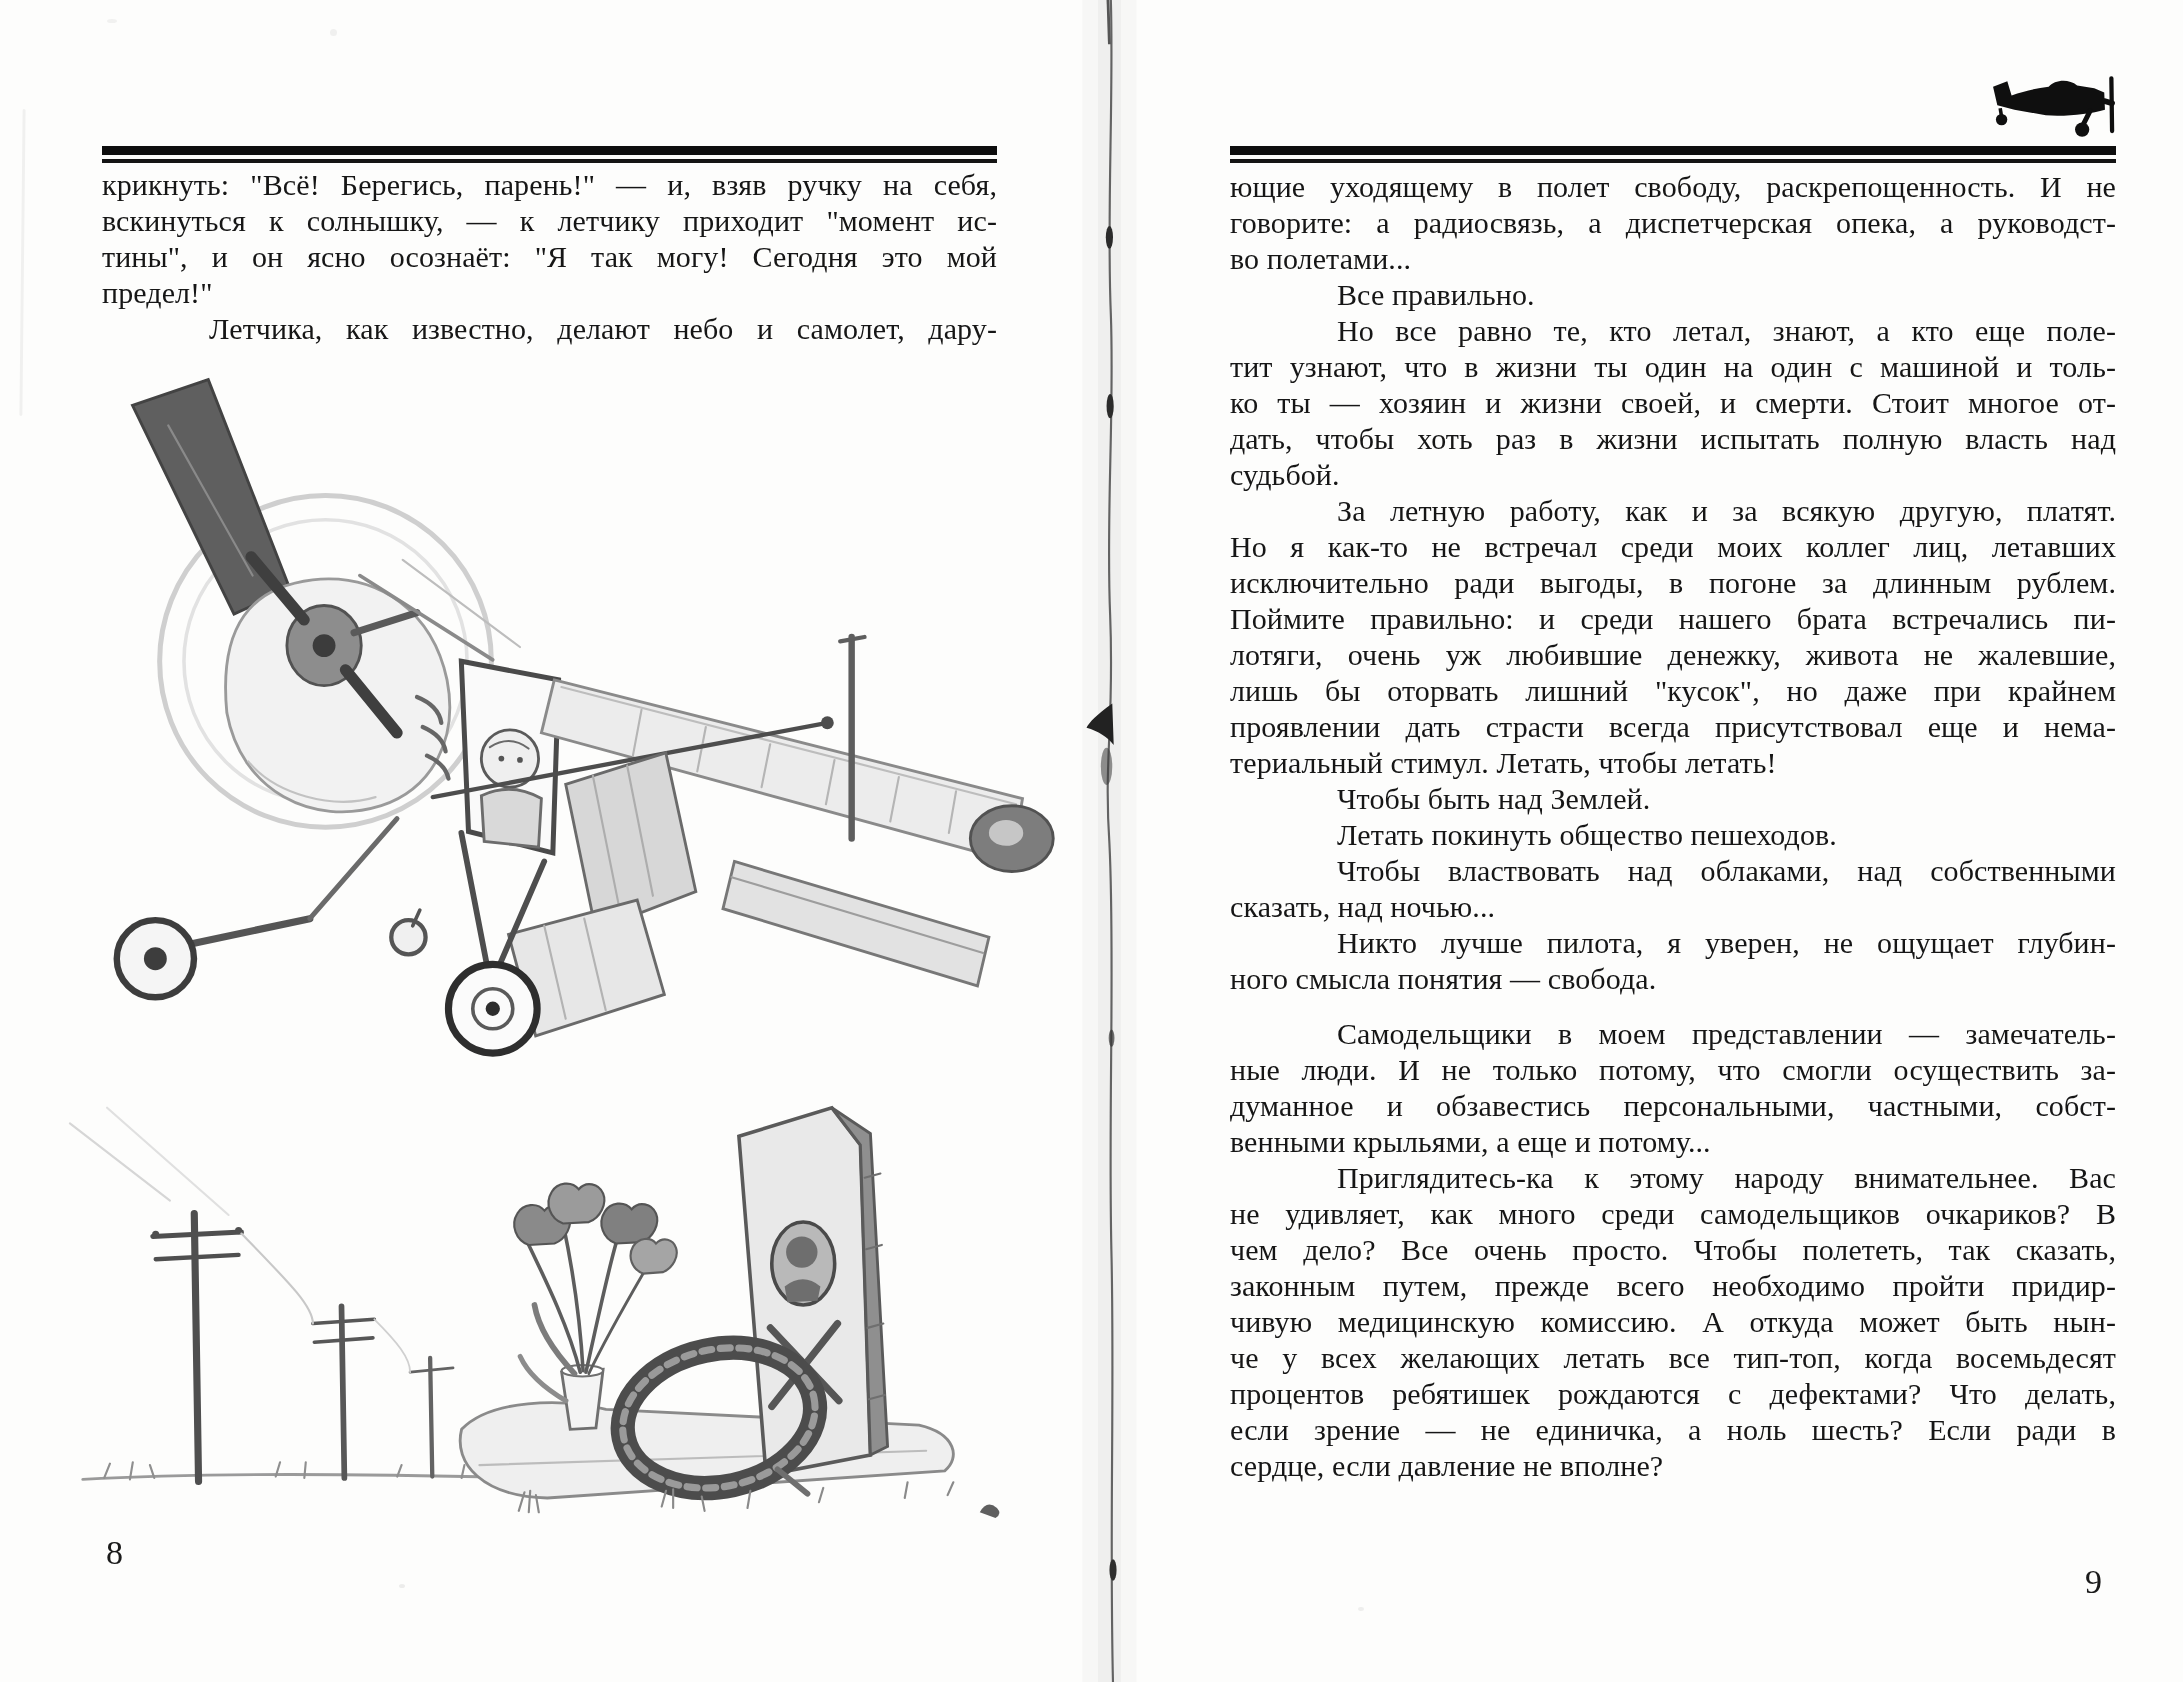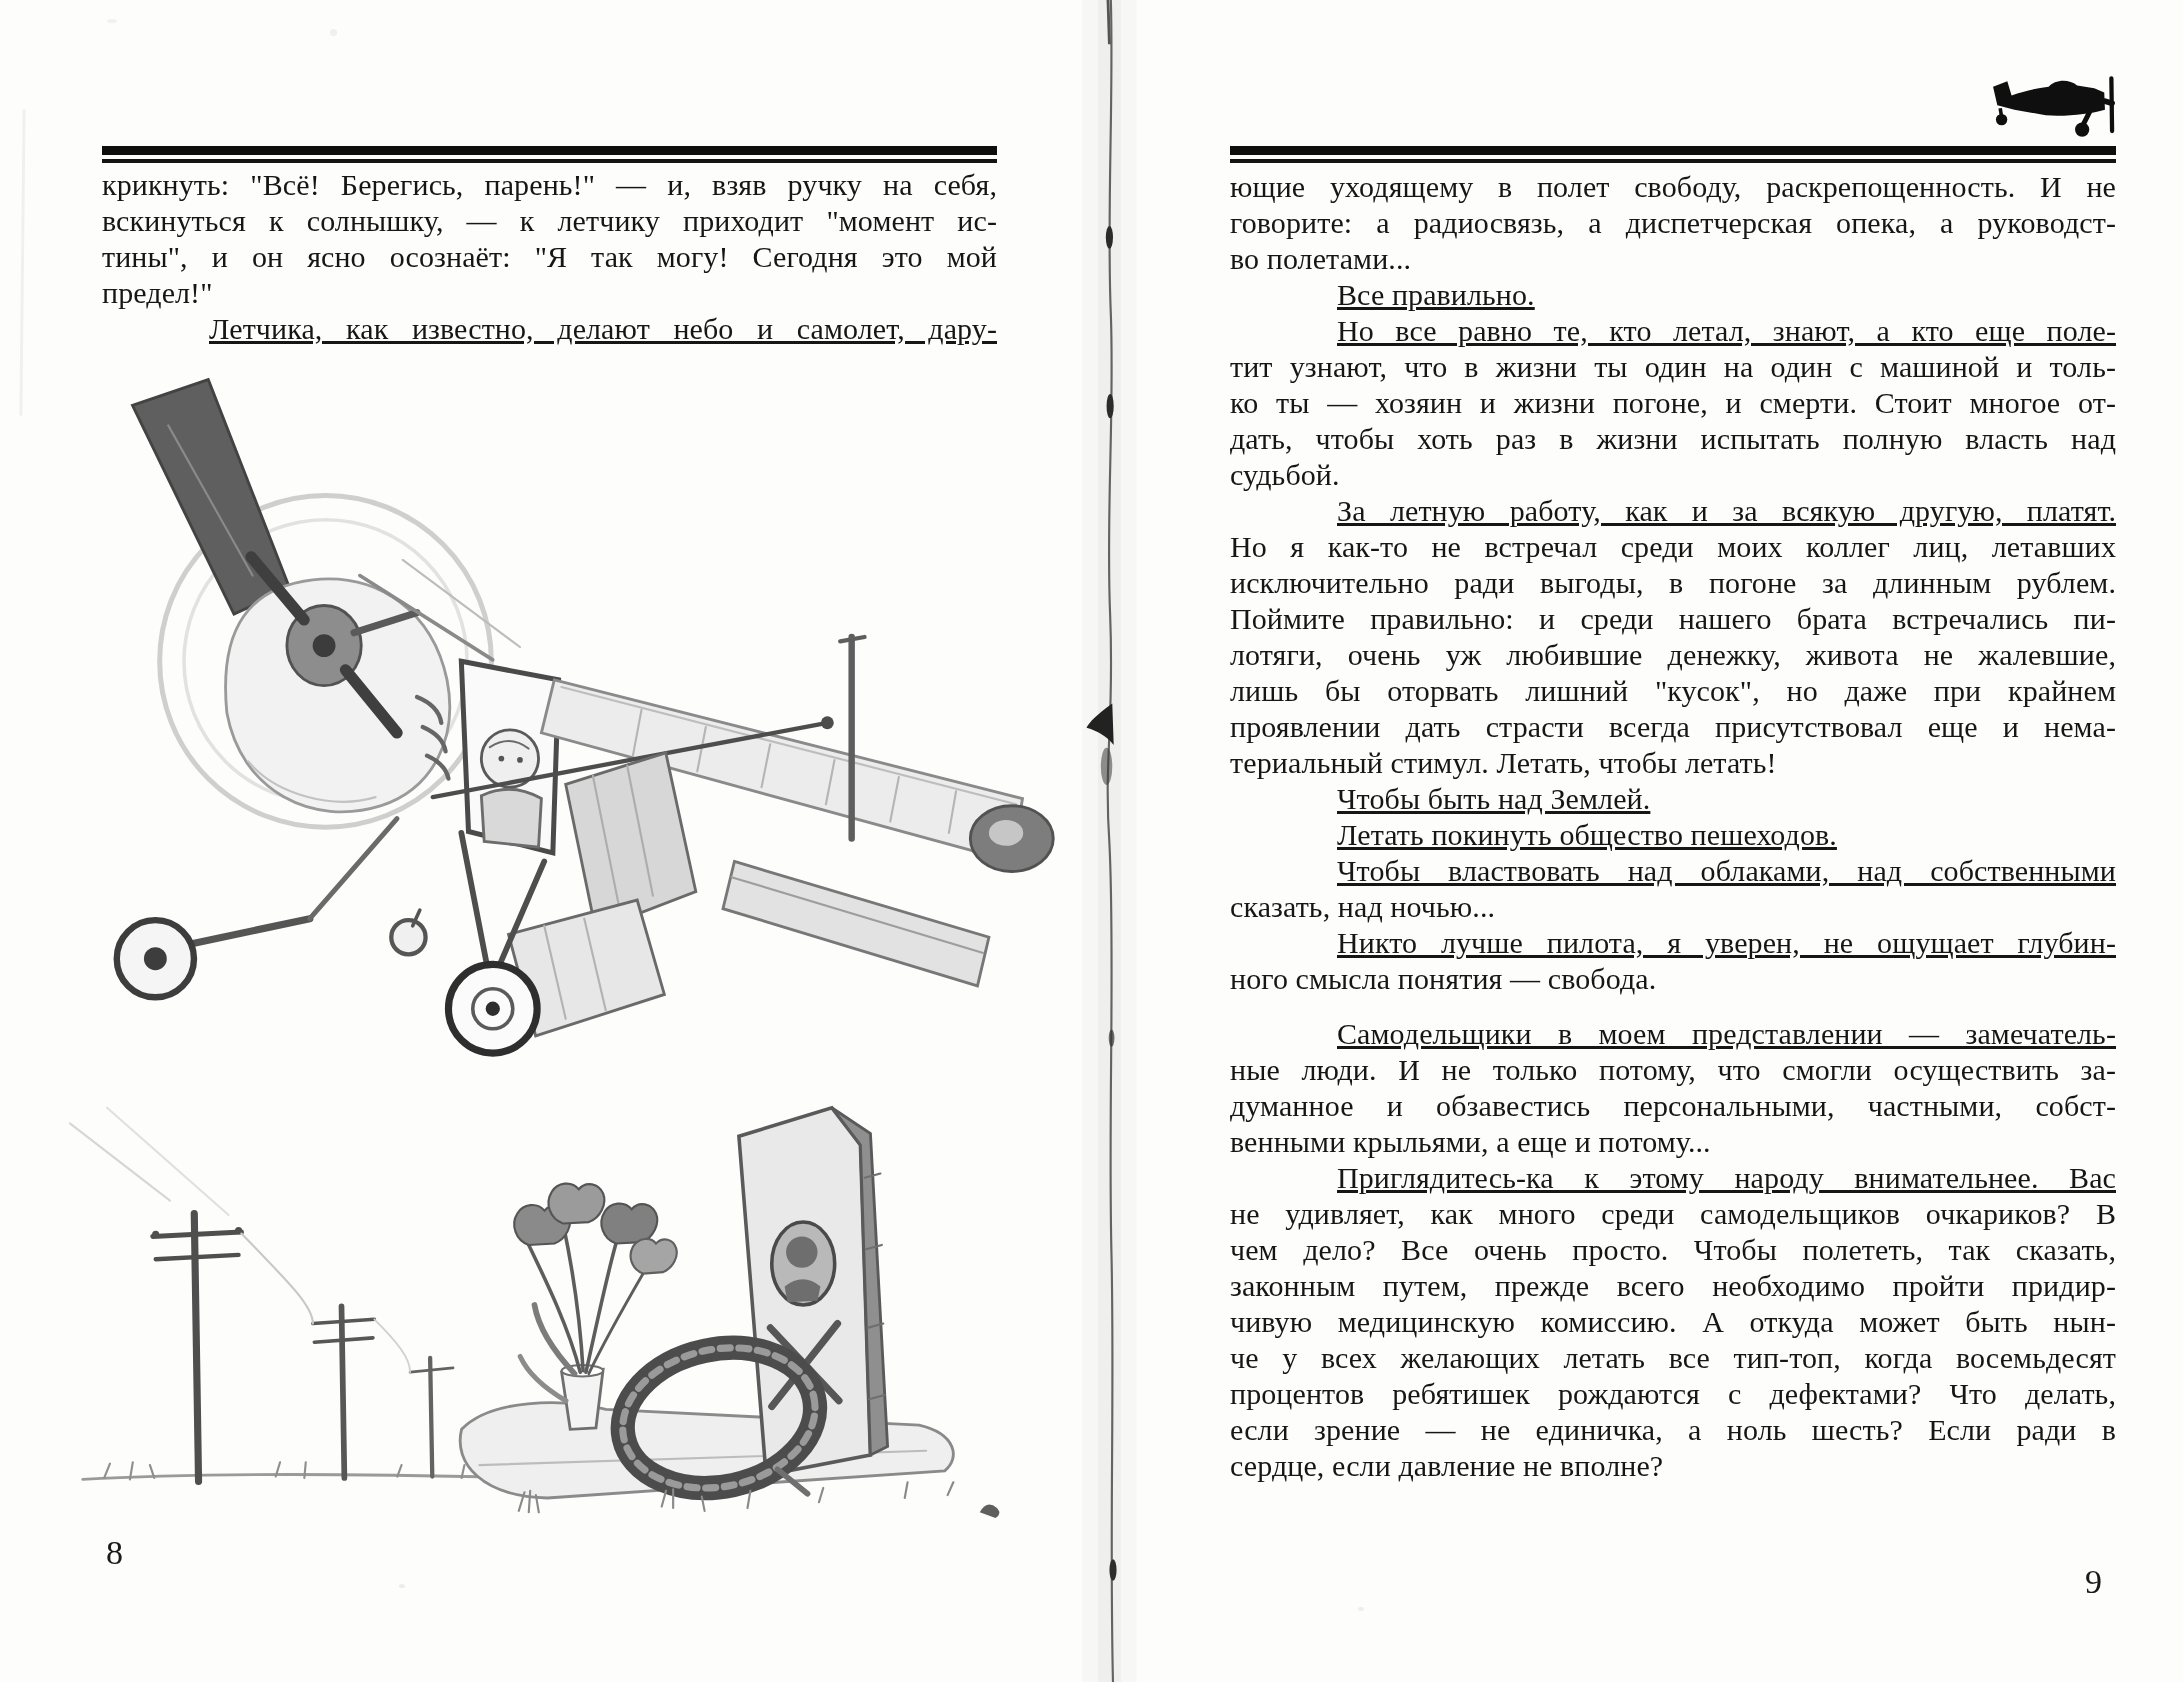--- a/index.html
+++ b/index.html
@@ -15,21 +15,21 @@
 
   .rule{position:absolute;height:4.3px;border-top:9.3px solid #0e0e0e;border-bottom:4.3px solid #141414;}
   .rule-left{left:102px;top:146px;width:895px;}
   .rule-right{left:71px;top:146px;width:886px;}
 
   .textblock{position:absolute;font-size:30px;line-height:36px;letter-spacing:0.1px;}
   .text-left{left:102px;top:167px;width:895px;}
   .text-right{left:71px;top:169px;width:886px;}
   .ln{white-space:normal;}
   .j{text-align:justify;text-align-last:justify;}
-  .ind{text-indent:107px;text-decoration:underline;}
+  .ind{text-indent:107px;}
   .gap{margin-top:19.3px;}
 
   .pagenum{position:absolute;font-size:34px;color:#1a1a1a;}
   .pn-left{left:106px;top:1534px;}
   .pn-right{left:926px;top:1563px;}
 
   .illus{position:absolute;}
   .illus-plane{left:61px;top:361px;width:1033px;height:715px;}
   .illus-grave{left:61px;top:1092px;width:987px;height:446px;}
 
@@ -195,21 +195,21 @@
 
   <div class="rule rule-right"></div>
 
   <div class="textblock text-right">
     <div class="ln j">ющие уходящему в полет свободу, раскрепощенность. И не</div>
     <div class="ln j">говорите: а радиосвязь, а диспетчерская опека, а руководст-</div>
     <div class="ln">во полетами...</div>
     <div class="ln ind">Все правильно.</div>
     <div class="ln j ind">Но все равно те, кто летал, знают, а кто еще поле-</div>
     <div class="ln j">тит узнают, что в жизни ты один на один с машиной и толь-</div>
-    <div class="ln j">ко ты — хозяин и жизни погоне, и смерти. Стоит многое от-</div>
+    <div class="ln j">ко ты — хозяин и жизни своей, и смерти. Стоит многое от-</div>
     <div class="ln j">дать, чтобы хоть раз в жизни испытать полную власть над</div>
     <div class="ln">судьбой.</div>
     <div class="ln j ind">За летную работу, как и за всякую другую, платят.</div>
     <div class="ln j">Но я как-то не встречал среди моих коллег лиц, летавших</div>
     <div class="ln j">исключительно ради выгоды, в погоне за длинным рублем.</div>
     <div class="ln j">Поймите правильно: и среди нашего брата встречались пи-</div>
     <div class="ln j">лотяги, очень уж любившие денежку, живота не жалевшие,</div>
     <div class="ln j">лишь бы оторвать лишний "кусок", но даже при крайнем</div>
     <div class="ln j">проявлении дать страсти всегда присутствовал еще и нема-</div>
     <div class="ln">териальный стимул. Летать, чтобы летать!</div>

